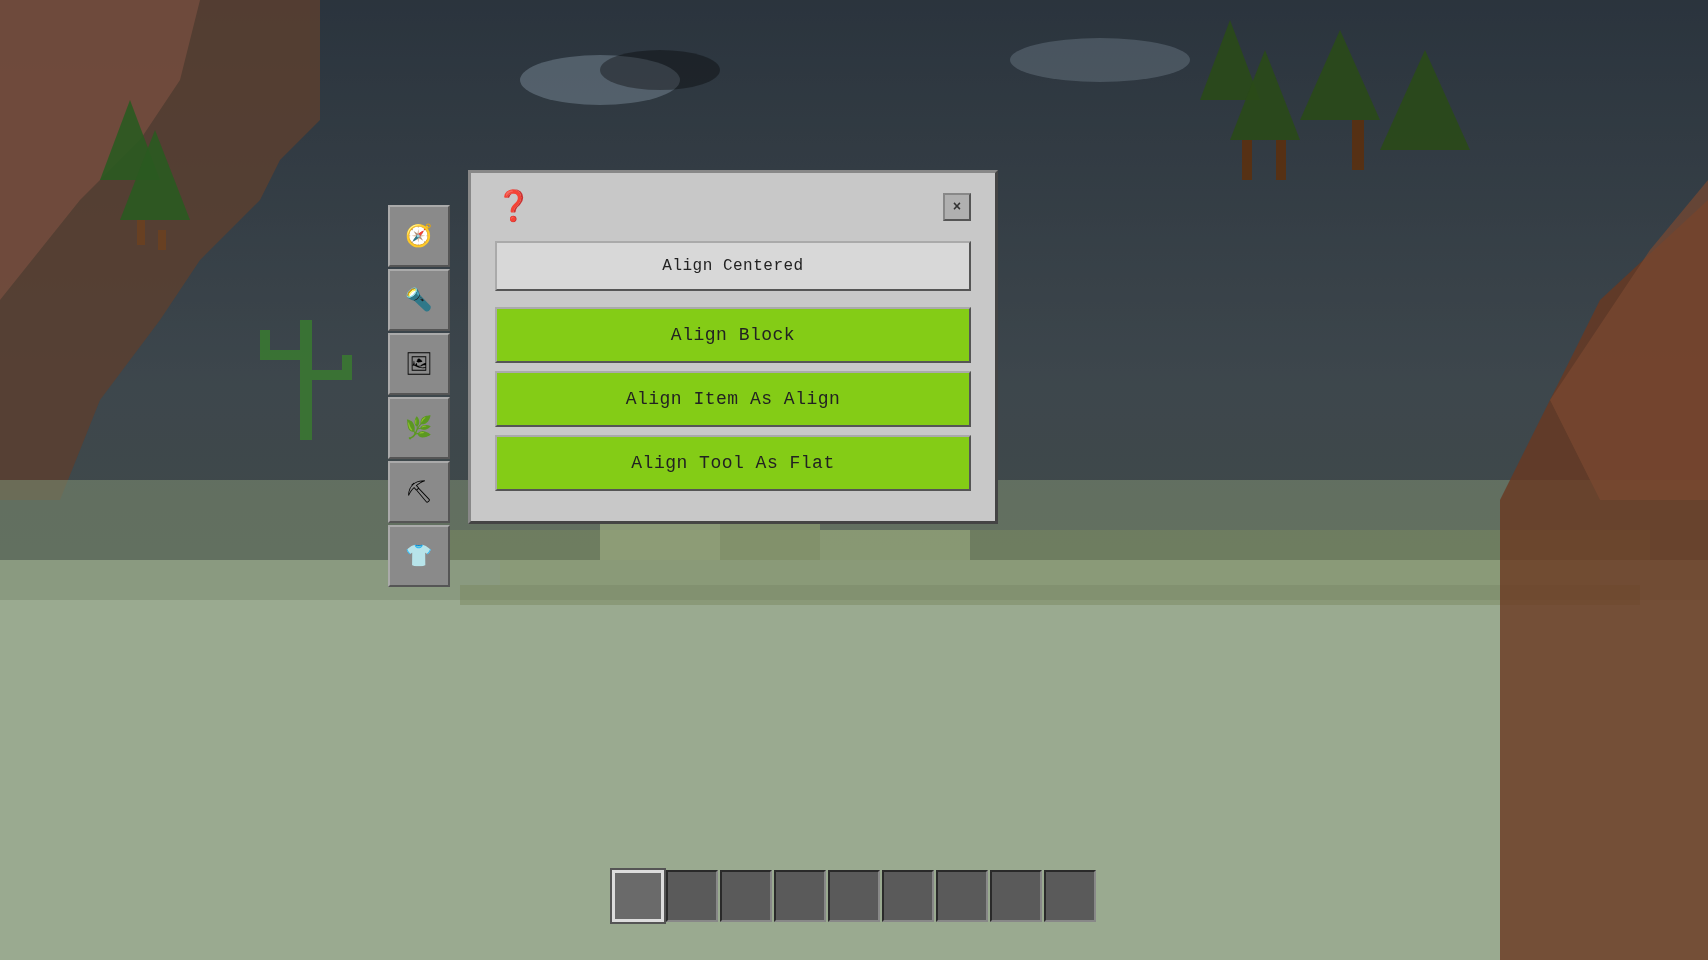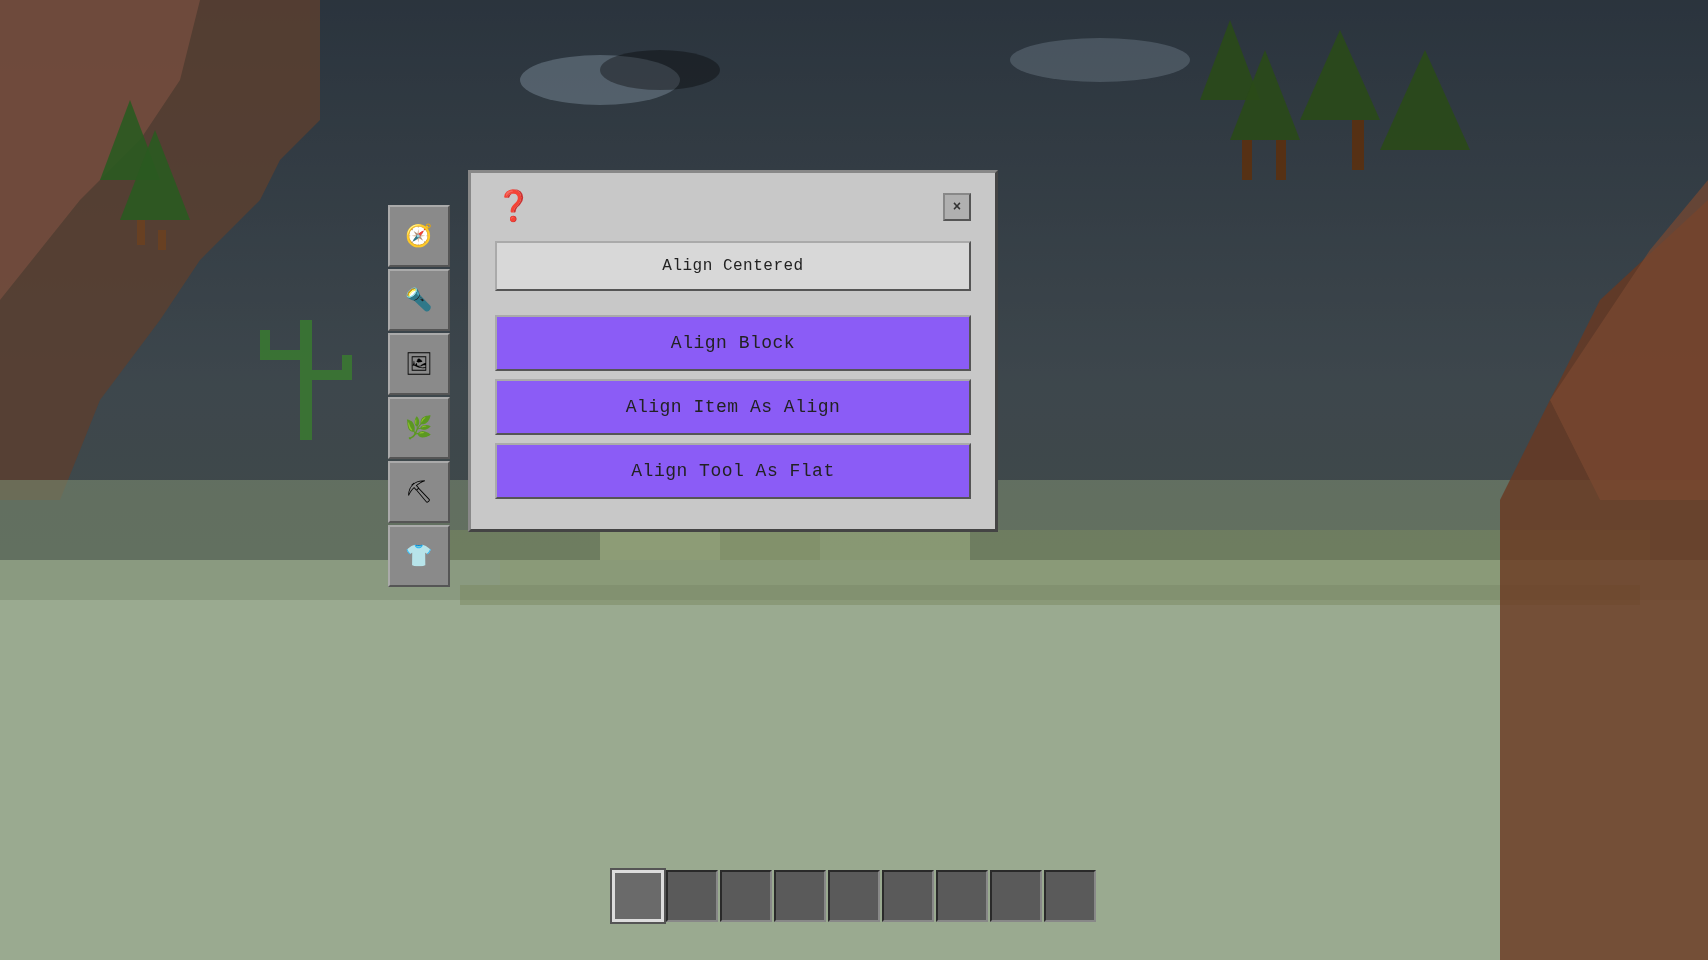--- a/index.html
+++ b/index.html
@@ -125,21 +125,21 @@
       cursor: pointer;
       font-size: 14px;
       font-weight: bold;
       color: #333;
     }
 
     
     .top-buttons {
       display: flex;
       gap: 18px;
-      margin-bottom: 24px;
+      margin-bottom: 16px;
     }
 
     .btn-top {
       flex: 1;
       padding: 14px 10px;
       background: #d8d8d8;
       border: 2px solid #aaa;
       border-right-color: #555;
       border-bottom-color: #555;
       font-family: 'Courier New', Courier, monospace;
@@ -147,21 +147,21 @@
       color: #222;
       cursor: pointer;
       text-align: center;
       letter-spacing: 0.5px;
     }
 
     
     .btn-action {
       width: 100%;
       padding: 16px 10px;
-      background: #8b5cf6;
+      background: #84cc16;
       border: 2px solid #aaa;
       border-right-color: #555;
       border-bottom-color: #555;
       font-family: 'Courier New', Courier, monospace;
       font-size: 18px;
       color: #222;
       cursor: pointer;
       text-align: center;
       display: block;
       margin-bottom: 8px;

